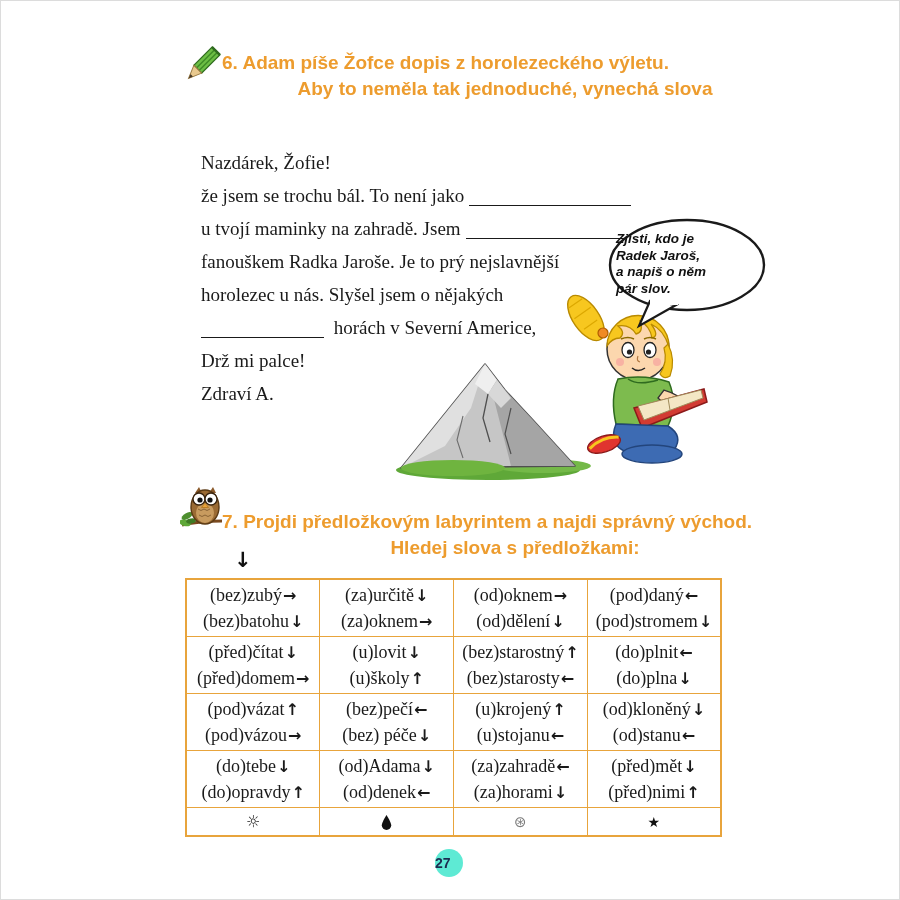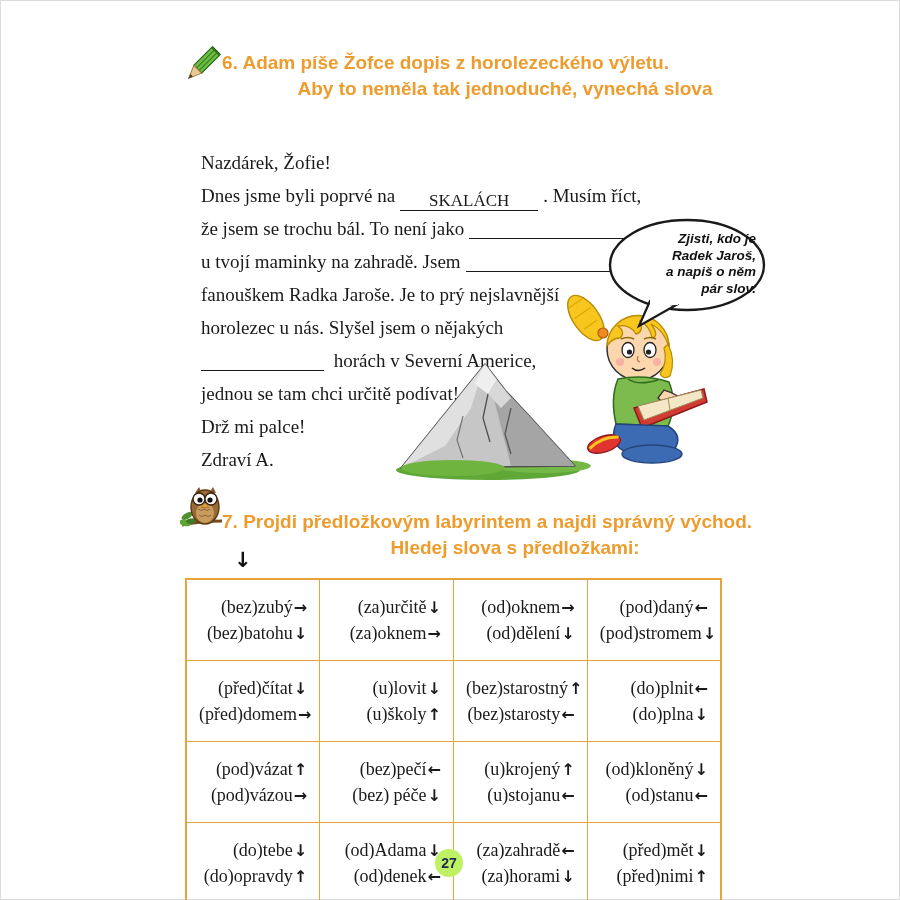--- a/index.html
+++ b/index.html
@@ -14,50 +14,50 @@
 
   
   .letter{position:absolute;left:185px;top:146px;width:460px;font-size:19px;margin-left:16px;}
   .lline{height:33px;line-height:33px;white-space:nowrap;}
   .blank{display:inline-block;border-bottom:1.6px solid #1a1a1a;height:19px;
          vertical-align:-4px;text-align:center;margin:0 5px;font-size:17px;line-height:19px;}
   .w138{width:138px}.w162{width:162px}.w172{width:172px}.w123{width:123px;margin-left:0;}
 
   
   .bubble-svg{position:absolute;left:606px;top:218px;}
-  .bubble-text{position:absolute;left:616px;top:231px;width:140px;text-align:right;
+  .bubble-text{position:absolute;left:616px;top:231px;width:140px;text-align:left;
                font-family:"Liberation Sans",sans-serif;font-style:italic;font-weight:600;
                font-size:13.5px;line-height:16.5px;color:#111;}
 
   
   .pencil{position:absolute;left:181px;top:44px;}
   .owl{position:absolute;left:180px;top:485px;}
   .mountain{position:absolute;left:393px;top:356px;}
   .girl{position:absolute;left:556px;top:286px;}
 
   
   .maze{position:absolute;left:185px;top:578px;width:537px;border-collapse:collapse;
         table-layout:fixed;border:2.5px solid #E8A43C;}
-  .maze td{border:1.6px solid #E8A43C;text-align:right;padding:12px;}
+  .maze td{border:1.6px solid #E8A43C;text-align:center;padding:0;}
   .maze tr.wordrow td{height:56px;}
   .cl{line-height:25px;padding-top:1px;font-size:18px;}
   .mw{font-family:"Liberation Serif",serif;}
   .ar{font-family:"DejaVu Sans",sans-serif;font-weight:bold;font-size:16px;padding-left:1px;}
   .maze tr.exitrow td{height:27px;font-family:"DejaVu Sans",sans-serif;}
   .exit-sun{font-size:16px;color:#222;}
   .exit-flower{font-size:15px;color:#7a7a7a;}
   .exit-star{font-size:14px;color:#111;}
 
   .entry-arrow{position:absolute;left:234px;top:548px;font-family:"DejaVu Sans",sans-serif;
                font-weight:bold;font-size:21px;color:#111;}
 
   
   .page-badge{position:absolute;left:435px;top:849px;width:28px;height:28px;border-radius:50%;
-              background:#bef264;color:#1C2B4F;font-family:"Liberation Sans",sans-serif;
-              font-weight:bold;font-size:14px;line-height:28px;text-align:center;}
+              background:#5eead4;color:#1C2B4F;font-family:"Liberation Sans",sans-serif;
+              font-weight:bold;font-size:14px;line-height:28px;}
 </style>
 </head>
 <body>
 
 <div class="page">
 
   <svg class="pencil" width="42" height="42" viewBox="0 0 42 42">
     <g transform="rotate(45 21 21)">
       <rect x="15.5" y="1" width="11" height="26" fill="#6DBE45" stroke="#2F6B1F" stroke-width="1.2"></rect>
       <line x1="19.2" y1="1" x2="19.2" y2="27" stroke="#3E8A26" stroke-width="1.4"></line>
@@ -68,35 +68,31 @@
     </g>
   </svg>
 
   <div class="ex-head" style="left:222px;top:50px;width:540px;">
     <div><span class="ex-num">6.</span> <span>Adam píše Žofce dopis z horolezeckého výletu.</span></div>
     <div class="indent">Aby to neměla tak jednoduché, vynechá slova</div>
   </div>
 
   <div class="letter">
     <div class="lline"><span>Nazdárek, Žofie!</span></div>
-    <div class="lline">
-      <span>Dnes jsme byli poprvé na</span><span class="blank w138"><span>SKALÁCH</span></span><span>. Musím říct,</span>
-    </div>
     <div class="lline">
       <span>že jsem se trochu bál. To není jako</span><span class="blank w162"></span>
     </div>
     <div class="lline">
       <span>u tvojí maminky na zahradě. Jsem</span><span class="blank w172"></span>
     </div>
     <div class="lline"><span>fanouškem Radka Jaroše. Je to prý nejslavnější</span></div>
     <div class="lline"><span>horolezec u nás. Slyšel jsem o nějakých</span></div>
     <div class="lline">
       <span class="blank w123"></span> <span>horách v Severní Americe,</span>
     </div>
-    <div class="lline"><span>jednou se tam chci určitě podívat!</span></div>
     <div class="lline"><span>Drž mi palce!</span></div>
     <div class="lline"><span>Zdraví A.</span></div>
   </div>
 
   <svg class="mountain" width="205" height="126" viewBox="0 0 205 126">
     <ellipse cx="95" cy="114" rx="92" ry="10" fill="#5FA838"></ellipse>
     <ellipse cx="150" cy="110" rx="48" ry="7" fill="#74B948"></ellipse>
     <polygon points="8,112 92,8 112,34 140,64 182,110" fill="#C6C6C6" stroke="#4f4f4f" stroke-width="1.6" stroke-linejoin="round"></polygon>
     <polygon points="92,8 112,34 140,64 182,110 118,110" fill="#A5A5A5"></polygon>
     <polygon points="8,112 92,8 78,52 52,90" fill="#E0E0E0"></polygon>

